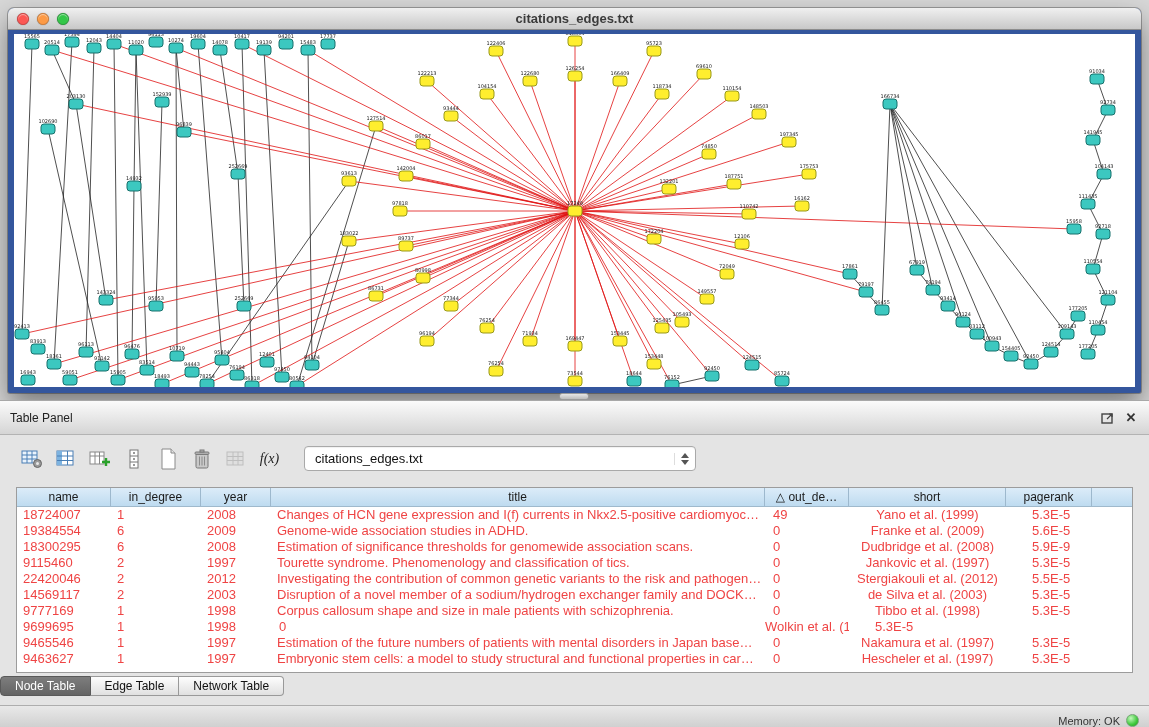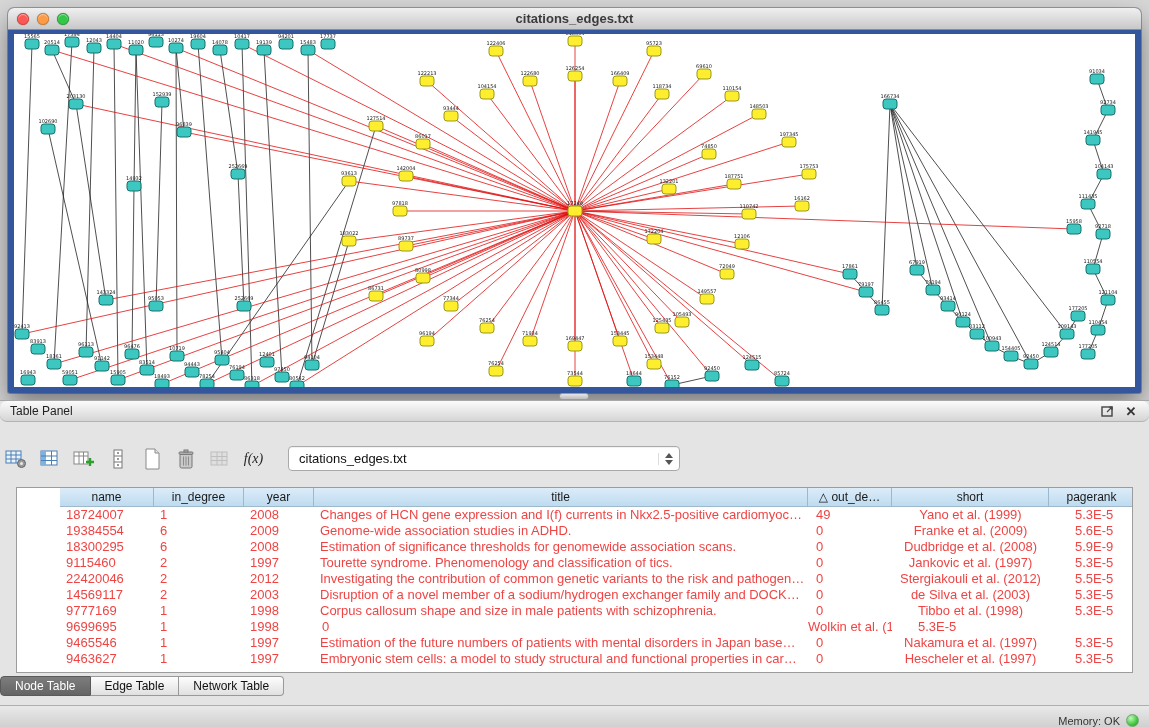--- a/index.html
+++ b/index.html
@@ -46,44 +46,44 @@
     position:absolute;left:559px;top:393px;width:30px;height:7px;
     background:linear-gradient(#e6e6e6,#bdbdbd);border:1px solid #9a9a9a;border-radius:3px;
   }
 
   
   #table-panel{
     position:absolute;left:0;top:400px;width:1149px;height:305px;
     background:#e4e4e4;border-top:1px solid #a8a8a8;
   }
   .panel-header{
-    height:21px;background:linear-gradient(#fbfbfb,#d5d5d5);
+    height:34px;background:linear-gradient(#fbfbfb,#d5d5d5);
     border-bottom:1px solid #b3b3b3;display:flex;align-items:center;padding:0 10px;
-    font-size:12px;color:#222;border-radius:7px;
+    font-size:12px;color:#222;
   }
   .panel-header .spacer{flex:1}
   .panel-hicon{width:16px;height:15px;display:flex;align-items:center;justify-content:center;
     margin-left:8px;color:#333;font-size:13px;font-weight:bold;cursor:default}
 
-  .toolbar{position:absolute;left:2px;top:44px;display:flex;align-items:center;gap:7px}
+  .toolbar{position:absolute;left:18px;top:44px;display:flex;align-items:center;gap:7px}
   .tool-btn{width:27px;height:27px;display:flex;align-items:center;justify-content:center;border-radius:3px}
   .fx-text{font-size:14px;font-style:italic;color:#222;font-family:"Liberation Serif",serif}
   .combo{
     margin-left:14px;width:392px;height:25px;background:#fff;border:1px solid #a9a9a9;
     border-radius:4px;display:flex;align-items:center;padding:0 6px 0 10px;font-size:13px;color:#111;
     box-shadow:inset 0 1px 1px rgba(0,0,0,.06);
   }
   .combo .combo-label{flex:1;white-space:nowrap;overflow:hidden}
   .combo .arrows{display:flex;flex-direction:column;gap:2px;align-items:center;padding-left:6px;border-left:1px solid #ddd}
   .tri-up{width:0;height:0;border-left:4px solid transparent;border-right:4px solid transparent;border-bottom:5px solid #555}
   .tri-down{width:0;height:0;border-left:4px solid transparent;border-right:4px solid transparent;border-top:5px solid #555}
 
   .table-box{
     position:absolute;left:16px;top:86px;width:1117px;height:186px;
-    background:#fff;border:1px solid #9c9c9c;overflow:hidden;padding-left:43px;
+    background:#fff;border:1px solid #9c9c9c;overflow:hidden;
   }
   .grid-cols{display:grid;grid-template-columns:94px 90px 70px 494px 84px 157px 86px 1fr}
   .thead{height:19px;background:linear-gradient(#dcecf9,#bedbf0);border-bottom:1px solid #9fb9cc}
   .th{font-size:12px;text-align:center;line-height:18px;border-right:1px solid #9db8cd;
       color:#1a1a1a;overflow:hidden;white-space:nowrap}
   .tr{height:16px;line-height:16px;font-size:13px;color:#ef4444}
   .td{padding-left:6px;overflow:hidden;white-space:nowrap}
   .td.c4{padding-left:8px}
   .td.c5{text-align:center;padding-left:0}
   .td.c6{padding-left:26px}

